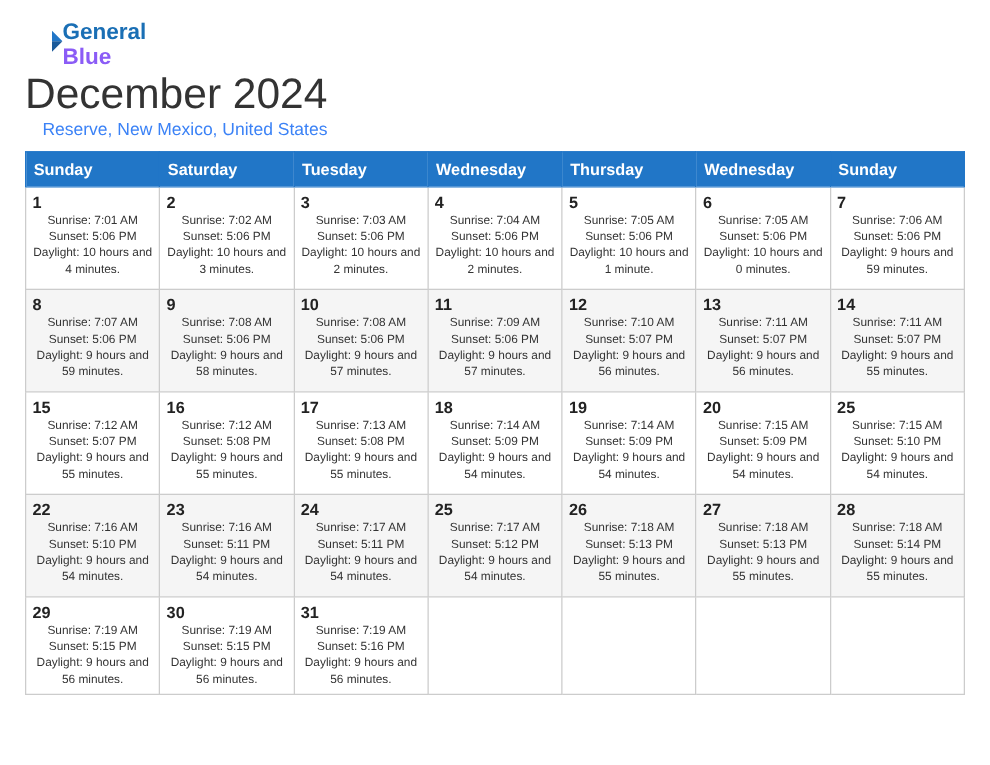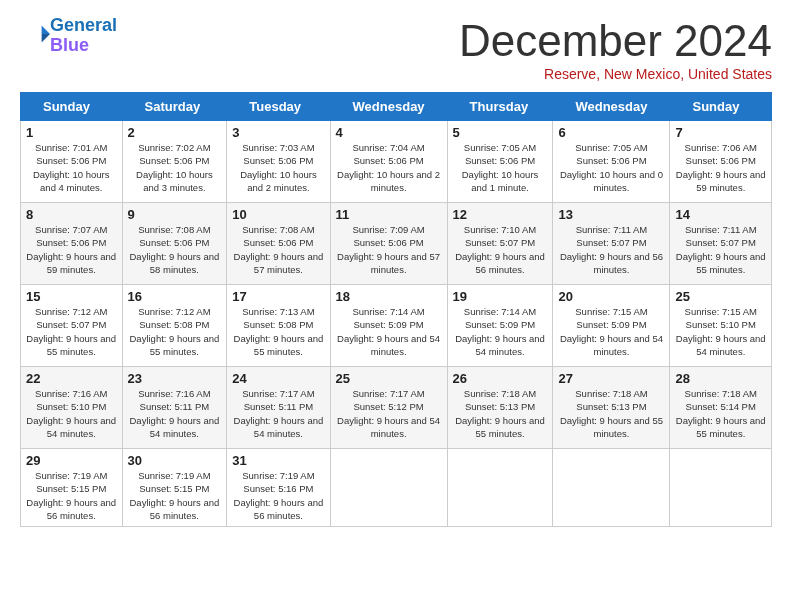--- a/index.html
+++ b/index.html
@@ -12,20 +12,21 @@
     }
     .page {
       width: 792px;
       padding: 16px 20px 10px 20px;
     }
     .header {
       display: flex;
       justify-content: space-between;
       align-items: flex-start;
       margin-bottom: 10px;
+      flex-direction: column;
     }
     .logo {
       display: flex;
       align-items: center;
     }
     .logo-text {
       font-size: 18px;
       font-weight: bold;
       color: #333;
       line-height: 1.1;
@@ -35,38 +36,38 @@
     }
     .logo-icon {
       width: 28px;
       height: 28px;
       margin-left: 2px;
     }
     .title-block {
       text-align: right;
     }
     .month-title {
-      font-size: 44px;
+      font-size: 34px;
       color: #333;
       font-weight: normal;
     }
     .location {
       font-size: 14px;
-      color: #b91c1c;
+      color: #3b82f6;
     }
     table {
       width: 100%;
       border-collapse: collapse;
     }
     thead tr th {
       background-color: #2176c7;
       color: #fff;
       font-size: 13px;
       font-weight: bold;
-      padding: 6px 22px;
+      padding: 6px 6px;
       text-align: left;
       border: 1px solid #2176c7;
     }
     tbody tr td {
       border: 1px solid #ccc;
       vertical-align: top;
       padding: 4px 5px;
       width: calc(100% / 7);
       height: 82px;
       background: #fff;

